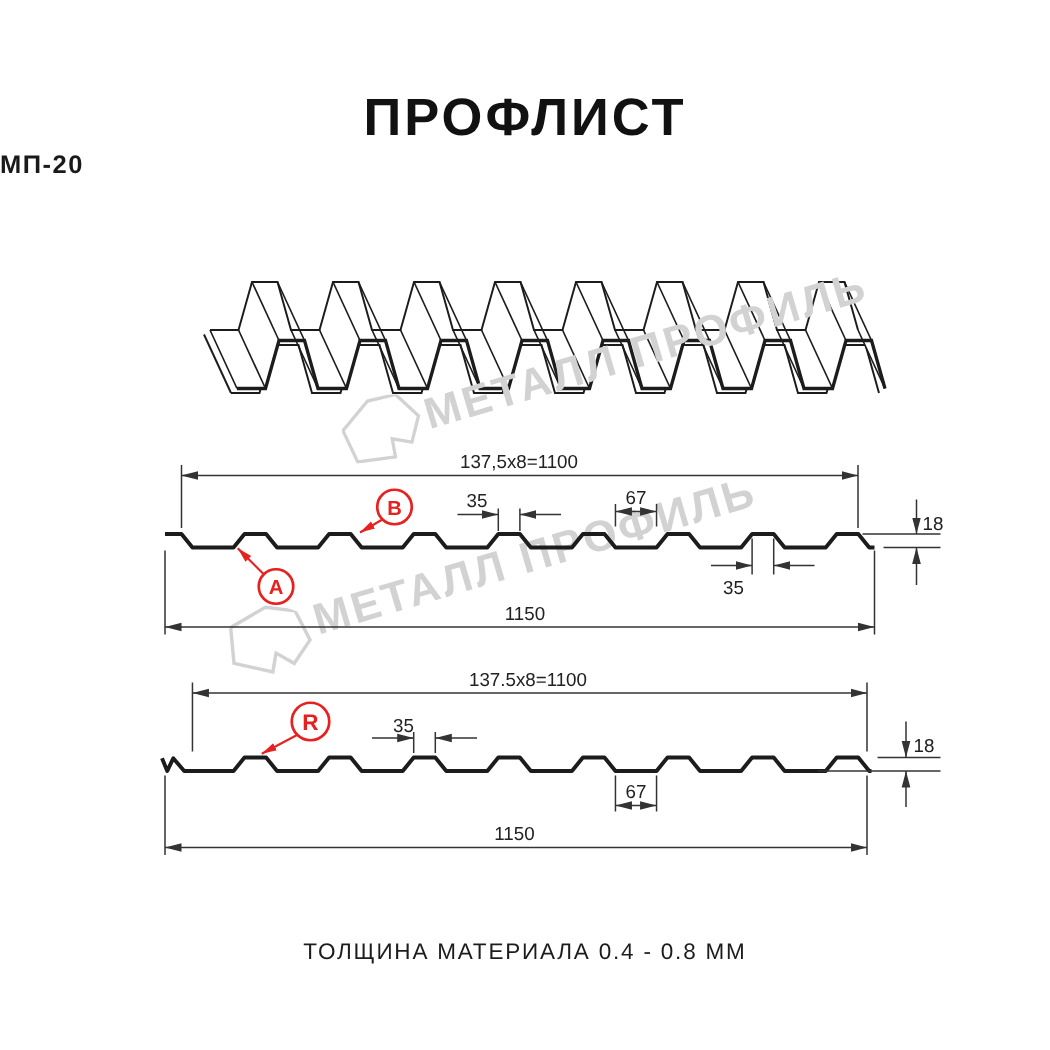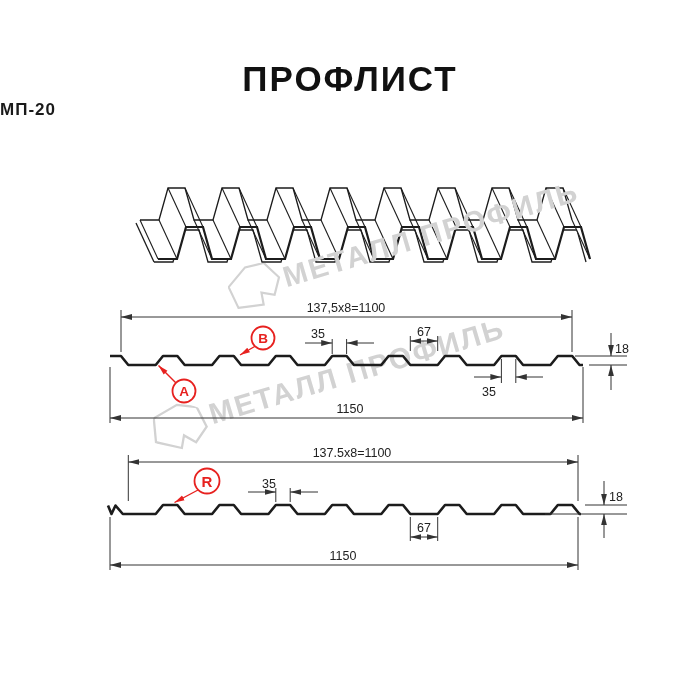--- a/index.html
+++ b/index.html
@@ -181,13 +181,14 @@
         <text x="207" y="486.5" text-anchor="middle" class="redtxt" font-size="15">R</text>
       </g>
     </g>
   </svg>
 
   <svg class="wmlogo wmlogo1" width="56" height="46" viewBox="0 0 100 84">
     <polygon points="18,82 0,44 30,8 64,0 92,26 84,58 60,54 64,76" fill="none" stroke="#d2d2d2" stroke-width="4"></polygon>
   </svg>
   <div class="wm wm1">МЕТАЛЛ ПРОФИЛЬ</div>
 
+  <div class="footer">ТОЛЩИНА МАТЕРИАЛА 0.4 - 0.8 ММ</div>
 </div>
 
 </body></html>

